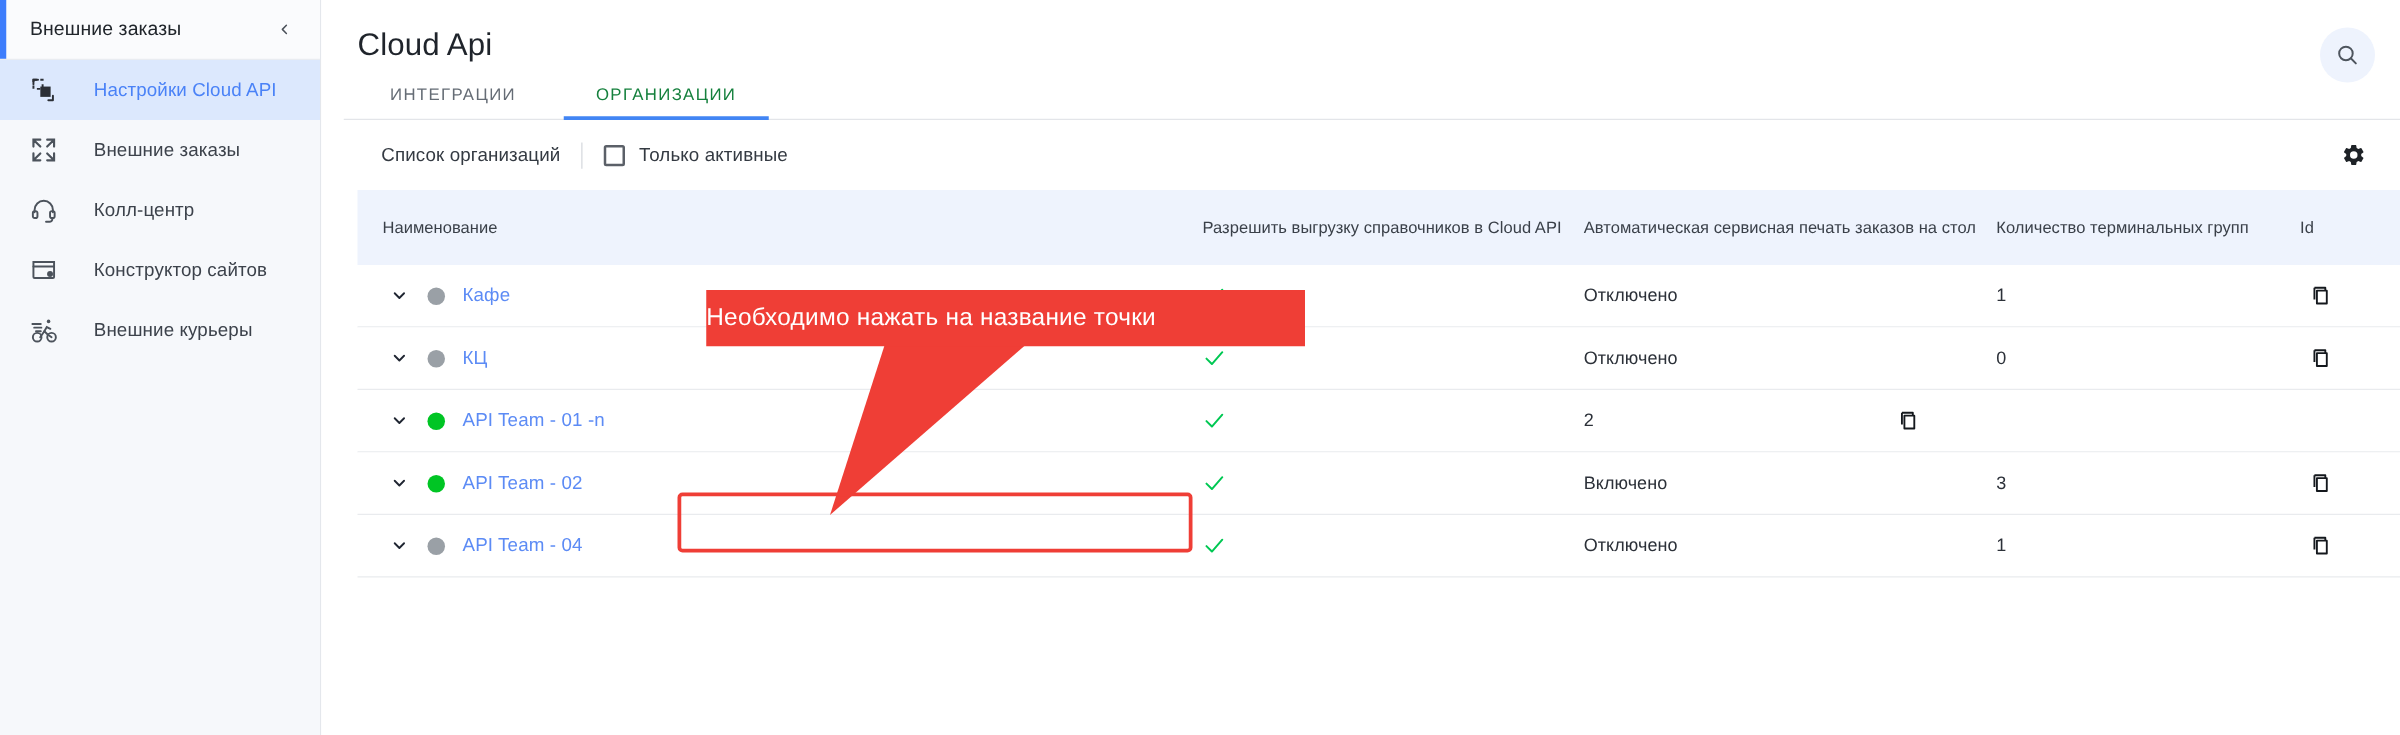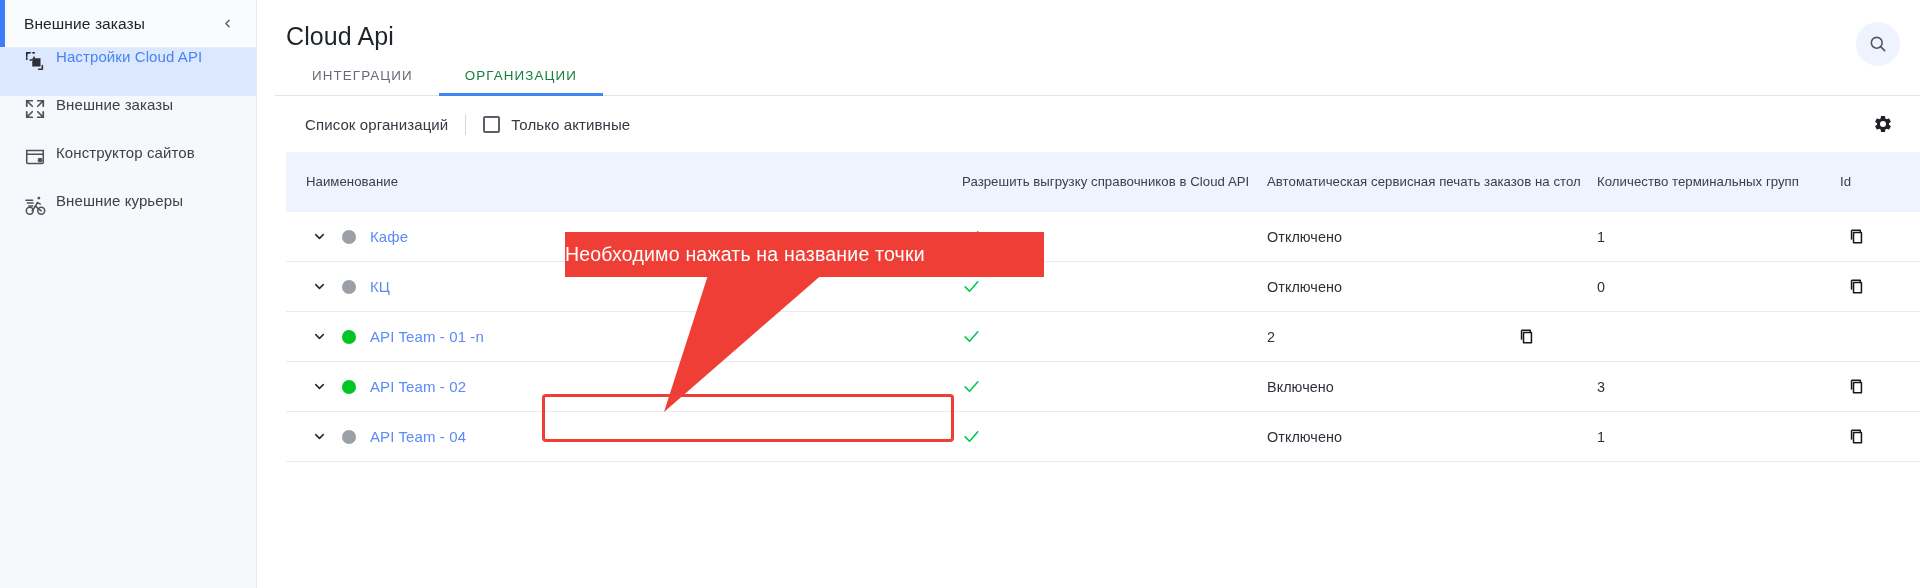--- a/index.html
+++ b/index.html
@@ -56,24 +56,24 @@
   .collapse-btn {
     width: 22px; height: 22px;
     display: flex; align-items: center; justify-content: center;
     color: #4a5059;
   }
 
   .nav-list { padding-top: 0px; }
 
   .nav-item {
     display: flex;
-    align-items: flex-start;
+    align-items: center;
     height: 48px;
     padding-left: 22px;
-    gap: 8px;
+    gap: 27px;
     cursor: pointer;
   }
   .nav-item.active { background: #dce8fd; }
   .nav-item .nav-icon {
     width: 26px; height: 26px;
     display: flex; align-items: center; justify-content: center;
     color: #4c535c;
     flex: 0 0 26px;
   }
   .nav-item.active .nav-icon { color: #2b2f36; }
@@ -115,21 +115,21 @@
     border-radius: 50%;
     background: #eef3fd;
     display: flex; align-items: center; justify-content: center;
     color: #4e555e;
     cursor: pointer;
   }
 
   .tabs {
     display: flex;
     align-items: flex-end;
-    gap: 0px;
+    gap: 12px;
     padding-left: 29px;
     margin-top: 19px;
     position: relative;
   }
   .tabs::after {
     content: "";
     position: absolute;
     left: 18px; right: 0; bottom: 0;
     height: 1px;
     background: #e3e5e9;
@@ -352,20 +352,31 @@
             <path d="M3 3l6 6M3 9V3h6"></path>
               <path d="M21 3l-6 6M21 9V3h-6"></path>
             <path d="M3 21l6-6M3 15v6h6"></path>
               <path d="M21 21l-6-6M21 15v6h-6"></path>
           </svg>
         </span>
         <span class="nav-label">Внешние заказы</span>
       </div>
 
 
+      <div class="nav-item">
+        <span class="nav-icon">
+          <svg width="22" height="22" viewBox="0 0 24 24" fill="none" stroke="currentColor" stroke-width="1.7" stroke-linecap="round">
+            <path d="M4 14v-2a8 8 0 0 1 16 0v2"></path>
+            <rect x="2.5" y="13" width="4" height="6" rx="1.6"></rect>
+            <rect x="17.5" y="13" width="4" height="6" rx="1.6"></rect>
+            <path d="M19.5 19v.8a2.5 2.5 0 0 1-2.5 2.5h-3"></path>
+          </svg>
+        </span>
+        <span class="nav-label">Колл-центр</span>
+      </div>
 
       <div class="nav-item">
         <span class="nav-icon">
           <svg width="22" height="22" viewBox="0 0 24 24" fill="none" stroke="currentColor" stroke-width="1.7" stroke-linecap="round">
             <path d="M3 5h18v13a1 1 0 0 1-1 1H4a1 1 0 0 1-1-1z"></path>
             <path d="M3 9h18"></path>
             <circle cx="17.5" cy="15.5" r="2.6" fill="currentColor" stroke="none"></circle>
           </svg>
         </span>
         <span class="nav-label">Конструктор сайтов</span>

